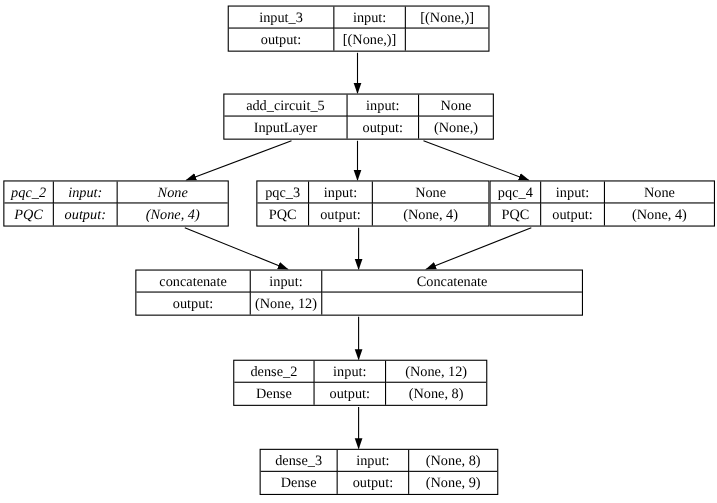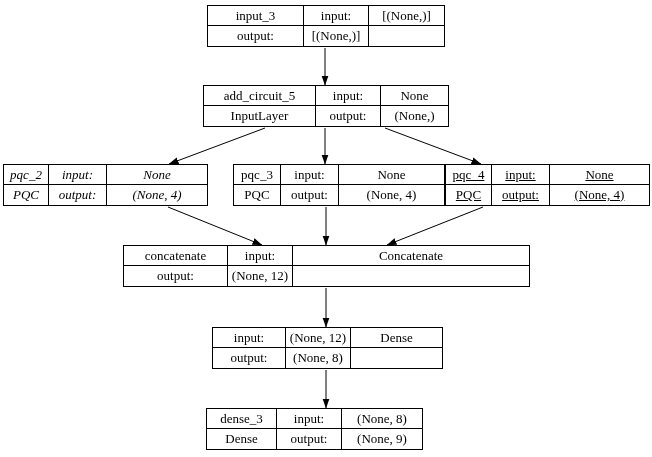--- a/index.html
+++ b/index.html
@@ -91,46 +91,47 @@
 
   <div class="node" style="left:223px; top:164px; grid-template-columns:47px 58px 105px;margin-left:10px;">
     <div class="cell">pqc_3</div>
     <div class="cell">input:</div>
     <div class="cell">None</div>
     <div class="cell">PQC</div>
     <div class="cell">output:</div>
     <div class="cell">(None, 4)</div>
   </div>
 
-  <div class="node" style="left:445px; top:164px; grid-template-columns:46px 58px 99px;text-decoration:underline;">
+  <div class="node" style="left:445px; top:164px; grid-template-columns:46px 58px 99px;">
     <div class="cell">pqc_4</div>
     <div class="cell">input:</div>
     <div class="cell">None</div>
     <div class="cell">PQC</div>
     <div class="cell">output:</div>
     <div class="cell">(None, 4)</div>
   </div>
 
   <div class="node" style="left:123px; top:245px; grid-template-columns:104px 65px 236px;">
     <div class="cell">concatenate</div>
     <div class="cell">input:</div>
     <div class="cell">Concatenate</div>
     <div class="cell">output:</div>
     <div class="cell">(None, 12)</div>
   </div>
 
   <div class="node" style="left:212px; top:327px; grid-template-columns:73px 65px 91px;">
+    <div class="cell">dense_2</div>
     <div class="cell">input:</div>
     <div class="cell">(None, 12)</div>
     <div class="cell">Dense</div>
     <div class="cell">output:</div>
     <div class="cell">(None, 8)</div>
   </div>
 
-  <div class="node" style="left:206px; top:408px; grid-template-columns:70px 65px 80px;">
+  <div class="node" style="left:236px; top:408px; grid-template-columns:70px 65px 80px;">
     <div class="cell">dense_3</div>
     <div class="cell">input:</div>
     <div class="cell">(None, 8)</div>
     <div class="cell">Dense</div>
     <div class="cell">output:</div>
     <div class="cell">(None, 9)</div>
   </div>
 
 </div>
 

